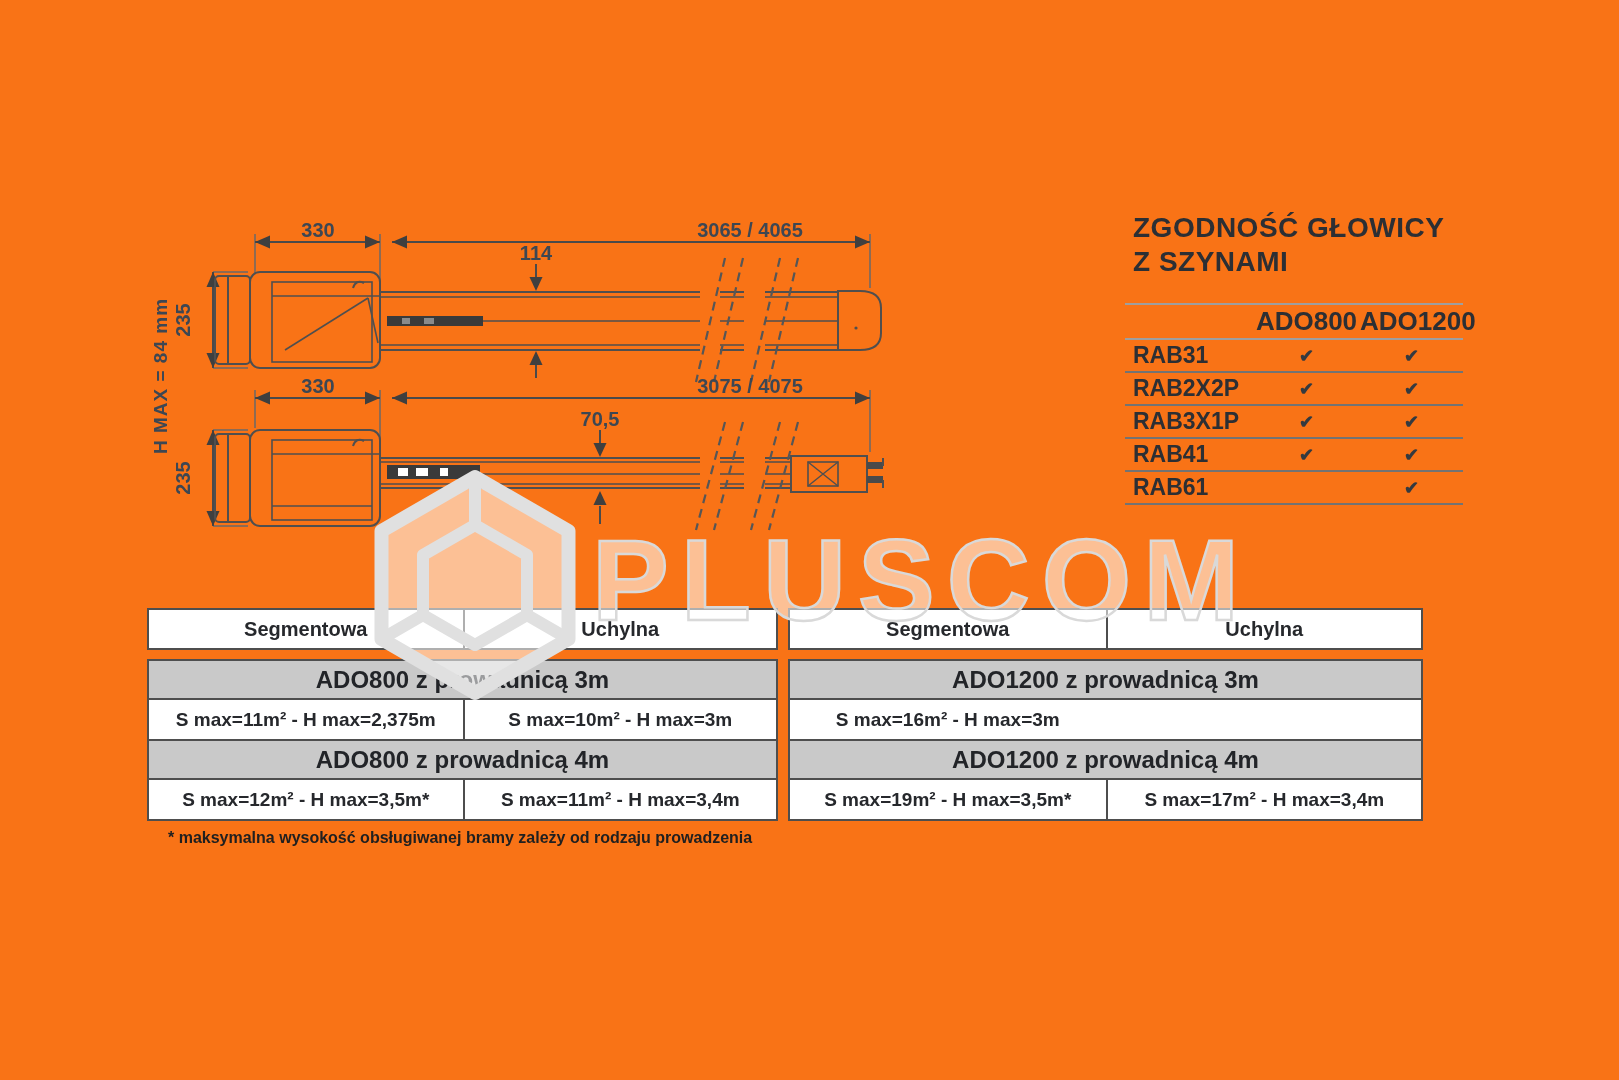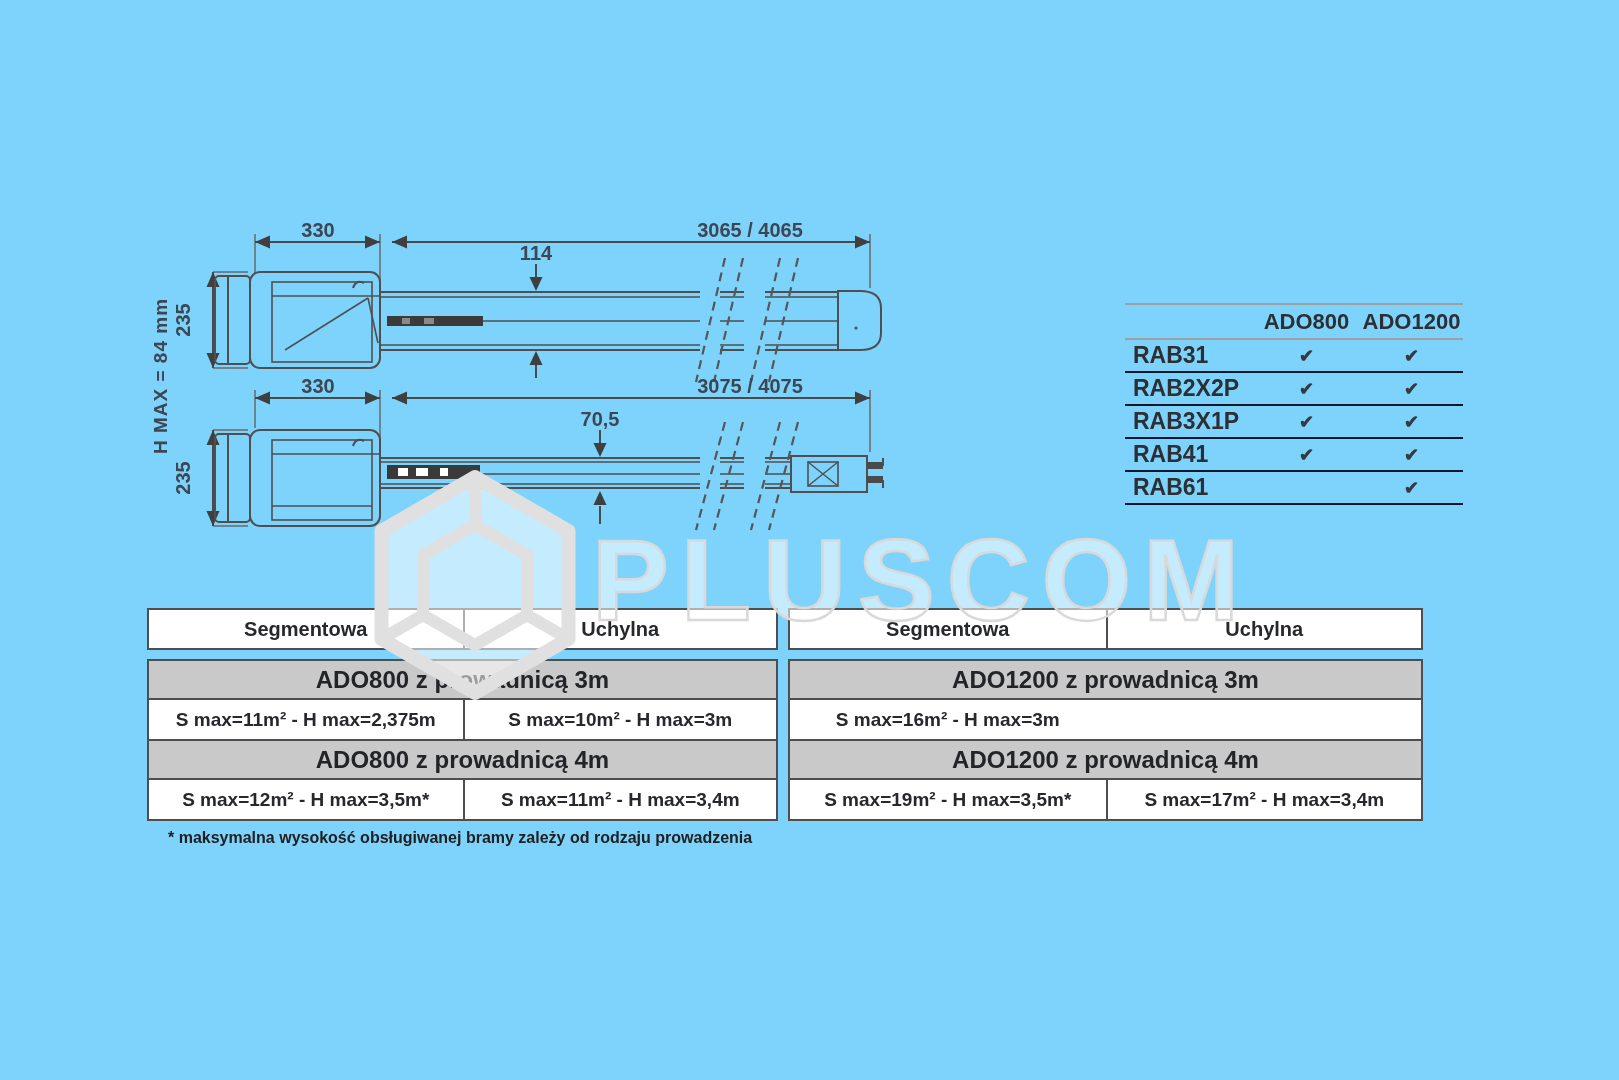--- a/index.html
+++ b/index.html
@@ -1,32 +1,32 @@
 <!DOCTYPE html>
 <html><head>
 <meta charset="utf-8">
 <style>
   html,body{margin:0;padding:0;background:#ffffff;}
-  .canvas{position:relative;width:1619px;height:1080px;background:#7dd3fc;overflow:hidden;
+  .canvas{position:relative;width:1619px;height:1080px;background:#f97316;overflow:hidden;
           font-family:"Liberation Sans", sans-serif;color:#26282c;text-decoration:underline;}
   .abs{position:absolute;}
 
   
   svg text.dim{font-family:"Liberation Sans", sans-serif;font-weight:bold;font-size:20px;fill:#3d4753;}
   svg text.dim-sm{font-family:"Liberation Sans", sans-serif;font-weight:bold;font-size:19px;fill:#3d4753;letter-spacing:1px;}
 
   
   .compat-title{left:1133px;top:211px;width:360px;font-size:28px;font-weight:bold;line-height:34px;
                 color:#2c2f34;letter-spacing:0.5px;}
   .compat{left:1125px;top:303px;width:338px;border-top:2px solid #9f9f9f;}
   .c-head-row{display:grid;grid-template-columns:128px 107px 103px;height:33px;align-items:center;
               border-bottom:2px solid #9f9f9f;}
-  .c-col-label{font-size:22px;font-weight:bold;color:#2c2f34;text-align:center;}
+  .c-col-label{font-size:26px;font-weight:bold;color:#2c2f34;text-align:center;}
   .c-row{display:grid;grid-template-columns:128px 107px 103px;height:31px;align-items:center;
-         border-bottom:2px solid #0f172a;}
+         border-bottom:2px solid #737373;}
   .c-row-label{font-size:23px;font-weight:bold;color:#2c2f34;padding-left:8px;}
   .c-check{font-size:18px;font-weight:bold;color:#343a40;text-align:center;}
 
   
   .spec{top:608px;}
   .spec-head{height:42px;border:2px solid #4e4e4e;box-sizing:border-box;display:grid;grid-template-columns:1fr 1fr;background:#fff;}
   .spec-head .cell{display:flex;align-items:center;justify-content:center;font-weight:bold;font-size:20px;color:#26282c;}
   .spec-head .cell + .cell{border-left:2px solid #4e4e4e;}
   .spec-bodybox{margin-top:9px;border:2px solid #4e4e4e;box-sizing:border-box;background:#fff;}
   .band{height:37px;background:#c9c9c9;border-bottom:2px solid #4e4e4e;display:flex;align-items:center;
@@ -146,20 +146,24 @@
     <text class="dim" x="610" y="37" text-anchor="middle">3065 / 4065</text>
     <text class="dim" x="396" y="60" text-anchor="middle">114</text>
     <text class="dim" x="178" y="193" text-anchor="middle">330</text>
     <text class="dim" x="610" y="193" text-anchor="middle">3075 / 4075</text>
     <text class="dim" x="460" y="226" text-anchor="middle">70,5</text>
     <text class="dim" x="50" y="120" text-anchor="middle" transform="rotate(-90 50 120)">235</text>
     <text class="dim" x="50" y="278" text-anchor="middle" transform="rotate(-90 50 278)">235</text>
     <text class="dim-sm" x="27" y="176" text-anchor="middle" transform="rotate(-90 27 176)">H MAX = 84 mm</text>
   </svg>
 
+  <div class="abs ui compat-title">
+    <div>ZGODNOŚĆ GŁOWICY</div>
+    <div>Z SZYNAMI</div>
+  </div>
 
   <div class="abs ui compat">
     <div class="c-head-row">
       <div></div>
       <div class="c-col-label">ADO800</div>
       <div class="c-col-label">ADO1200</div>
     </div>
     <div class="c-row">
       <div class="c-row-label">RAB31</div>
       <div class="c-check">✔</div>

